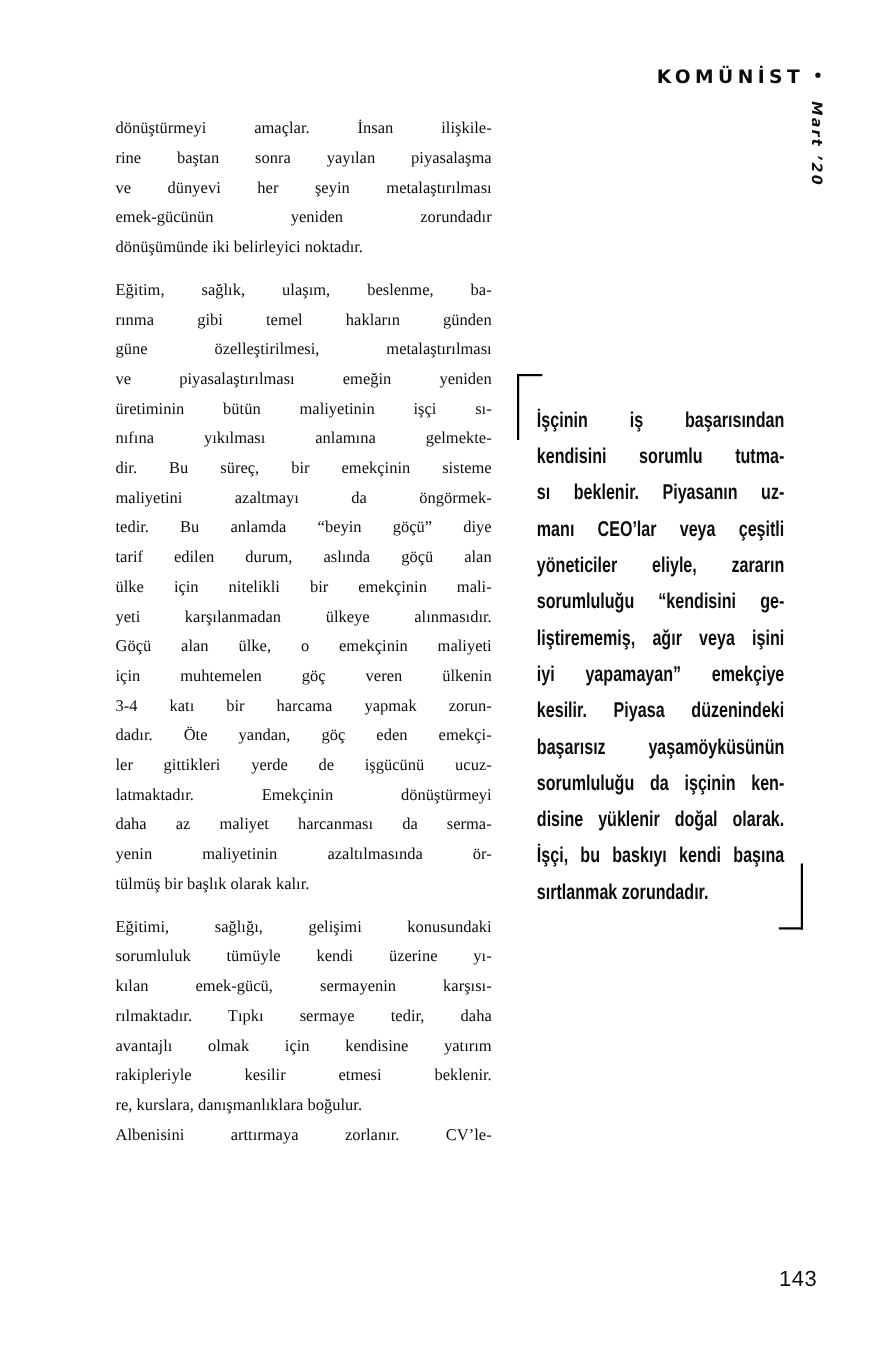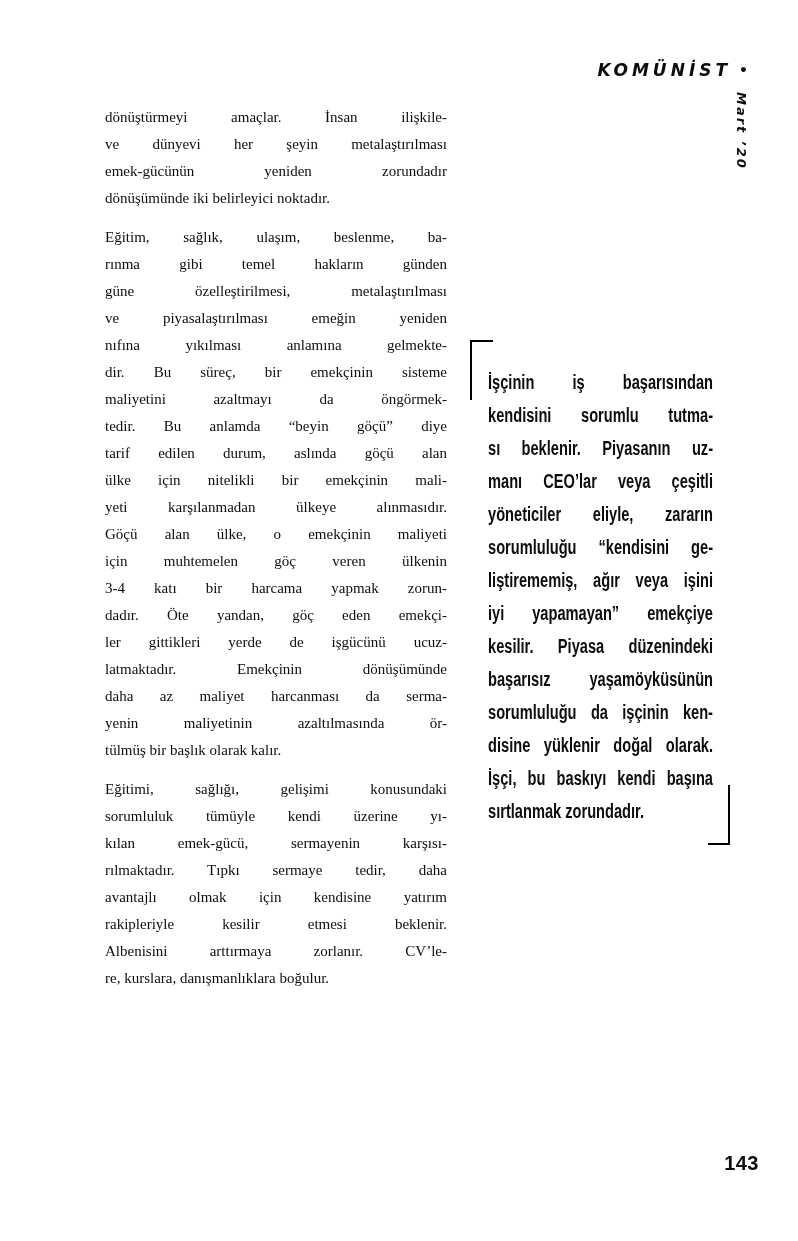--- a/index.html
+++ b/index.html
@@ -14,21 +14,20 @@
   .page { position: absolute; inset: 0; }
 
   
   .masthead {
     position: absolute;
     top: 60px;
     right: 50px;
     display: flex;
     align-items: center;
     font-family: "DejaVu Sans", sans-serif;
-    font-style: italic;
     font-weight: 800;
     font-size: 17px;
     letter-spacing: 4px;
   }
   .masthead .bullet {
     letter-spacing: 0;
     font-size: 14px;
     margin-left: 8px;
   }
   .issue-date {
@@ -87,78 +86,80 @@
     top: 785px;
     width: 22px;
     height: 60px;
     border-bottom: 2.5px solid #000;
     border-right: 2.5px solid #000;
   }
 
   
   .pagenum {
     position: absolute;
-    right: 39px;
+    right: 55px;
     top: 1152px;
     font-family: "Liberation Sans", sans-serif;
-    font-weight: 700;
+    font-weight: 400;
     font-size: 20px;
     letter-spacing: 0.5px;
   }
 </style>
 </head>
 <body>
 
 <div class="page">
 
   <header class="masthead">
     <span>KOMÜNİST</span>
     <span class="bullet">•</span>
   </header>
 
   <div class="issue-date">Mart ’20</div>
 
   <main class="body-col">
       <div class="para">
         <div class="t-line">dönüştürmeyi amaçlar. İnsan ilişkile-</div>
+        <div class="t-line">rine baştan sonra yayılan piyasalaşma</div>
         <div class="t-line">ve dünyevi her şeyin metalaştırılması</div>
         <div class="t-line">emek-gücünün yeniden zorundadır</div>
         <div class="t-line last">dönüşümünde iki belirleyici noktadır.</div>
       </div>
       <div class="para">
         <div class="t-line">Eğitim, sağlık, ulaşım, beslenme, ba-</div>
         <div class="t-line">rınma gibi temel hakların günden</div>
         <div class="t-line">güne özelleştirilmesi, metalaştırılması</div>
         <div class="t-line">ve piyasalaştırılması emeğin yeniden</div>
+        <div class="t-line">üretiminin bütün maliyetinin işçi sı-</div>
         <div class="t-line">nıfına yıkılması anlamına gelmekte-</div>
         <div class="t-line">dir. Bu süreç, bir emekçinin sisteme</div>
         <div class="t-line">maliyetini azaltmayı da öngörmek-</div>
         <div class="t-line">tedir. Bu anlamda “beyin göçü” diye</div>
         <div class="t-line">tarif edilen durum, aslında göçü alan</div>
         <div class="t-line">ülke için nitelikli bir emekçinin mali-</div>
         <div class="t-line">yeti karşılanmadan ülkeye alınmasıdır.</div>
         <div class="t-line">Göçü alan ülke, o emekçinin maliyeti</div>
         <div class="t-line">için muhtemelen göç veren ülkenin</div>
         <div class="t-line">3-4 katı bir harcama yapmak zorun-</div>
         <div class="t-line">dadır. Öte yandan, göç eden emekçi-</div>
         <div class="t-line">ler gittikleri yerde de işgücünü ucuz-</div>
-        <div class="t-line">latmaktadır. Emekçinin dönüşümünde</div>
+        <div class="t-line">latmaktadır. Emekçinin dönüştürmeyi</div>
         <div class="t-line">daha az maliyet harcanması da serma-</div>
         <div class="t-line">yenin maliyetinin azaltılmasında ör-</div>
         <div class="t-line last">tülmüş bir başlık olarak kalır.</div>
       </div>
       <div class="para">
         <div class="t-line">Eğitimi, sağlığı, gelişimi konusundaki</div>
         <div class="t-line">sorumluluk tümüyle kendi üzerine yı-</div>
         <div class="t-line">kılan emek-gücü, sermayenin karşısı-</div>
         <div class="t-line">rılmaktadır. Tıpkı sermaye tedir, daha</div>
         <div class="t-line">avantajlı olmak için kendisine yatırım</div>
         <div class="t-line">rakipleriyle kesilir etmesi beklenir.</div>
+        <div class="t-line last">re, kurslara, danışmanlıklara boğulur.</div>
         <div class="t-line">Albenisini arttırmaya zorlanır. CV’le-</div>
-        <div class="t-line last">re, kurslara, danışmanlıklara boğulur.</div>
       </div>
     </main>
 
   <div class="bracket bracket-top"></div>
   <aside class="quote">
     <div>
         <div class="t-line">İşçinin iş başarısından</div>
         <div class="t-line">kendisini sorumlu tutma-</div>
         <div class="t-line">sı beklenir. Piyasanın uz-</div>
         <div class="t-line">manı CEO’lar veya çeşitli</div>

